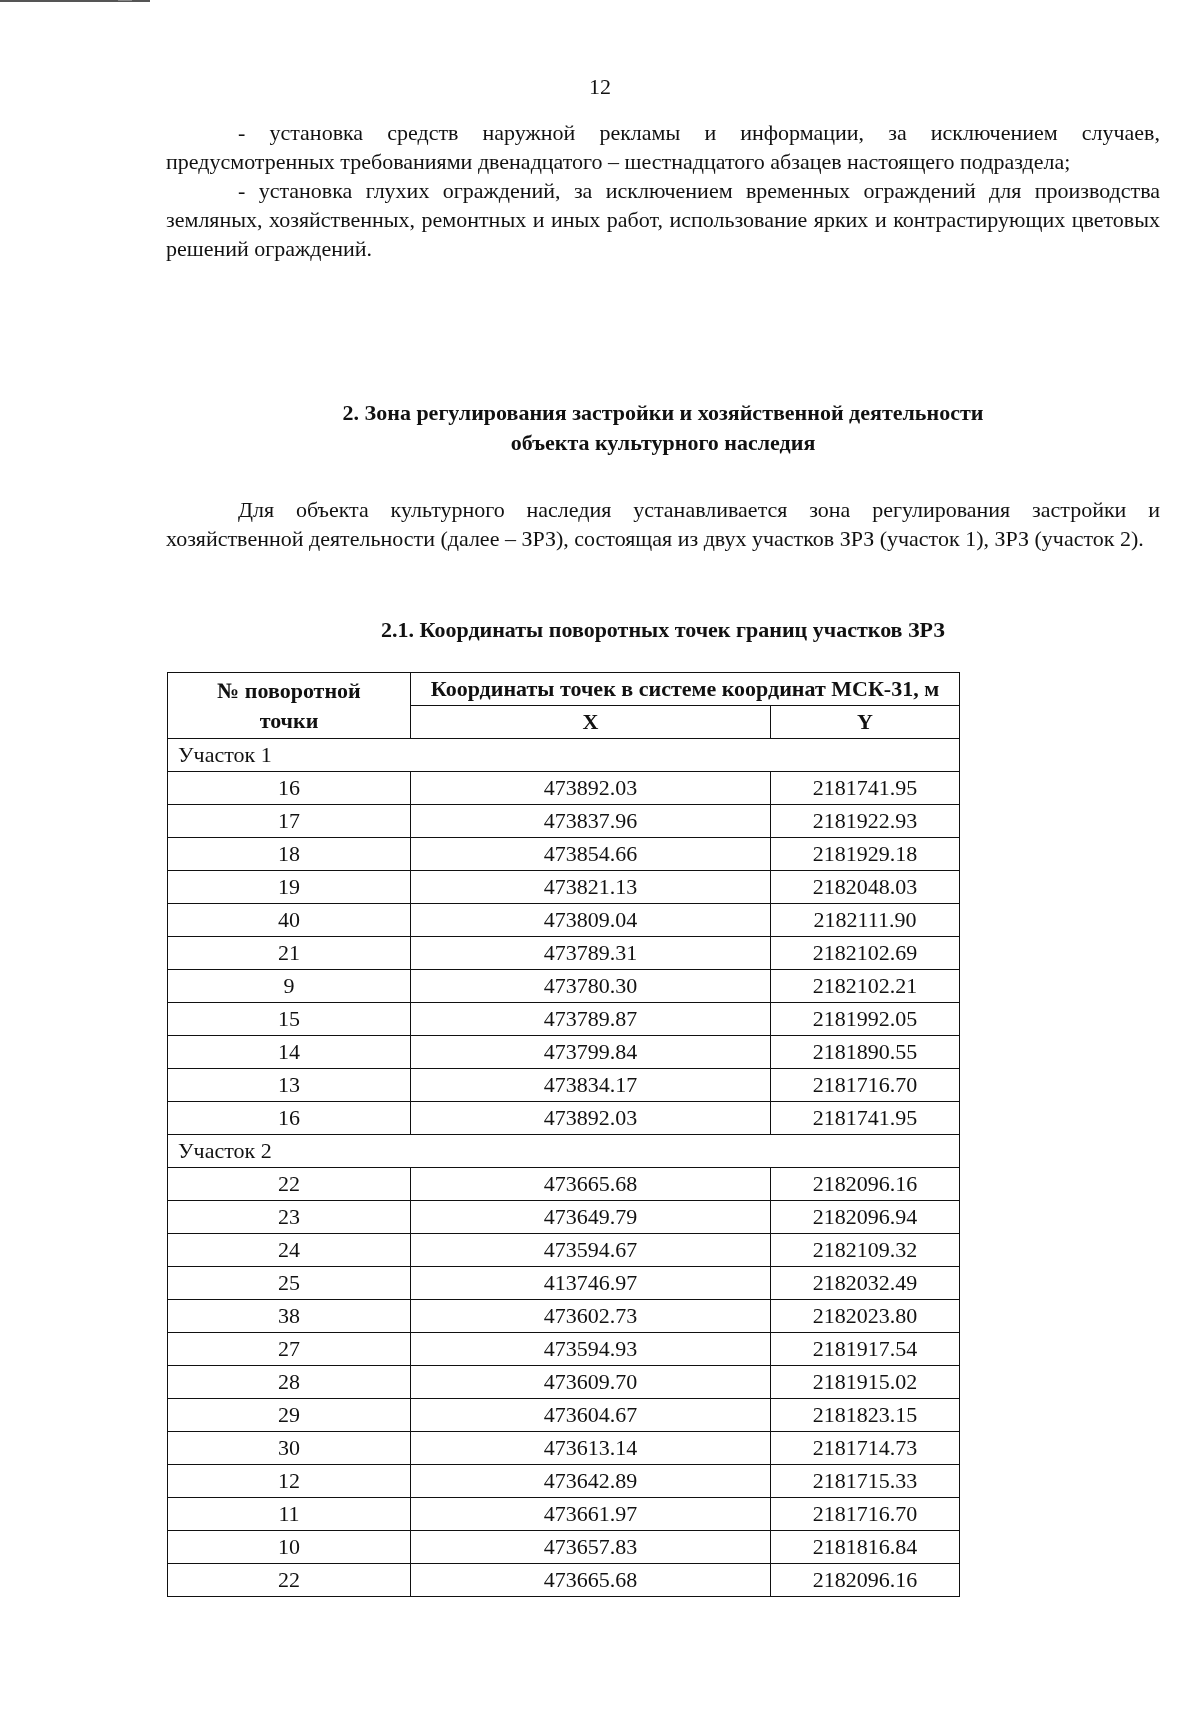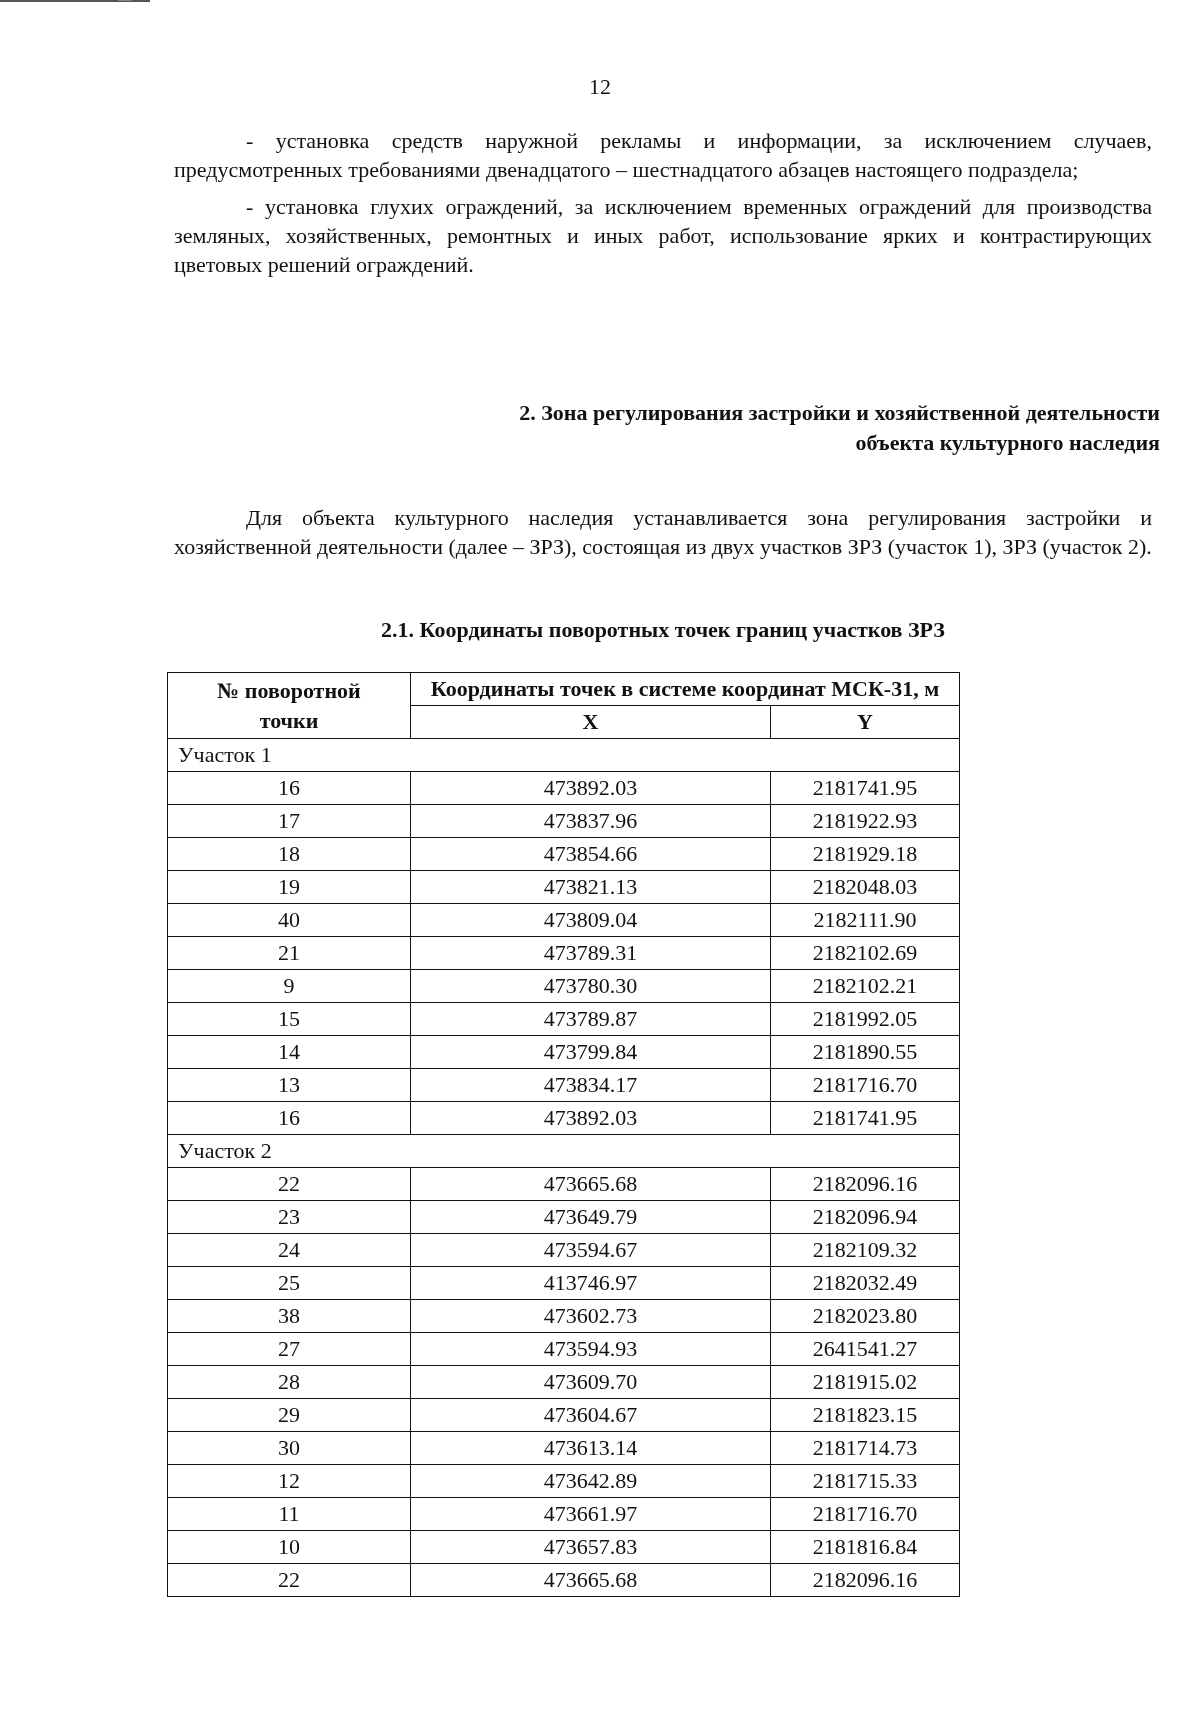--- a/index.html
+++ b/index.html
@@ -14,23 +14,23 @@
     }
     .scan-edge2 { position: absolute; top: 0; left: 118px; height: 1px; width: 14px; background: #888; }
     .page-num {
       position: absolute; top: 74px; left: 0; width: 1200px; text-align: center;
       font-size: 22px;
     }
     .body-text {
       position: absolute; left: 166px; width: 994px; font-size: 22px; line-height: 29px;
       text-align: justify;
     }
-    .para { text-indent: 72px; margin: 8px; }
+    .para { text-indent: 72px; margin: 0; }
     .section-title {
-      position: absolute; left: 166px; width: 994px; text-align: right;
+      position: absolute; left: 166px; width: 994px; text-align: center;
       font-weight: bold; font-size: 22px; line-height: 30px;
     }
     .table-title {
       position: absolute; left: 166px; width: 994px; text-align: center;
       font-weight: bold; font-size: 22px;
     }
     table.coords {
       position: absolute; left: 167px; top: 672px; width: 793px;
       border-collapse: collapse; font-size: 22px;
     }
@@ -169,21 +169,21 @@
         <td>2182032.49</td>
       </tr>
       <tr>
         <td>38</td>
         <td>473602.73</td>
         <td>2182023.80</td>
       </tr>
       <tr>
         <td>27</td>
         <td>473594.93</td>
-        <td>2641541.27</td>
+        <td>2181917.54</td>
       </tr>
       <tr>
         <td>28</td>
         <td>473609.70</td>
         <td>2181915.02</td>
       </tr>
       <tr>
         <td>29</td>
         <td>473604.67</td>
         <td>2181823.15</td>

